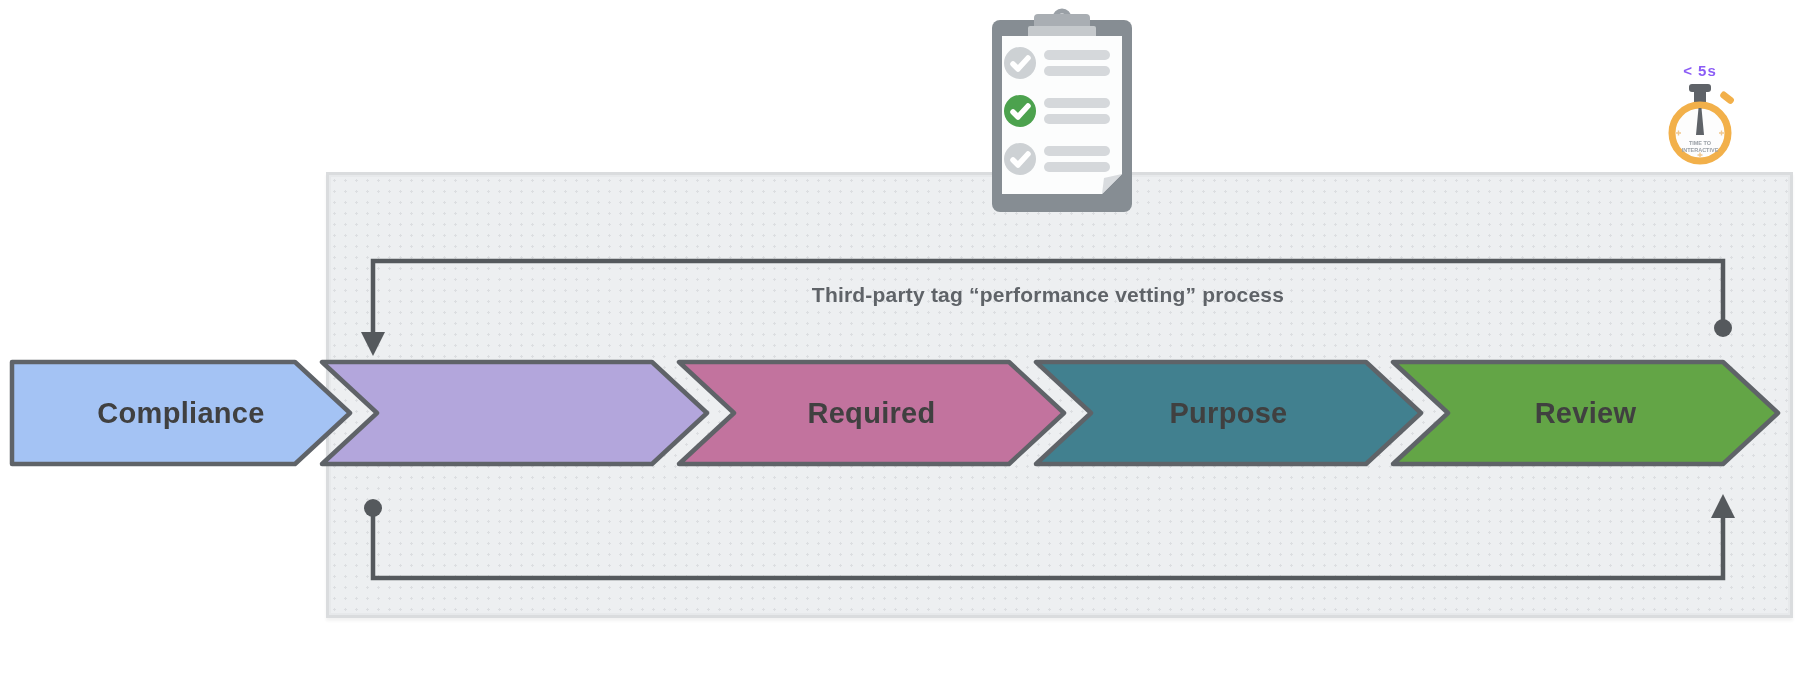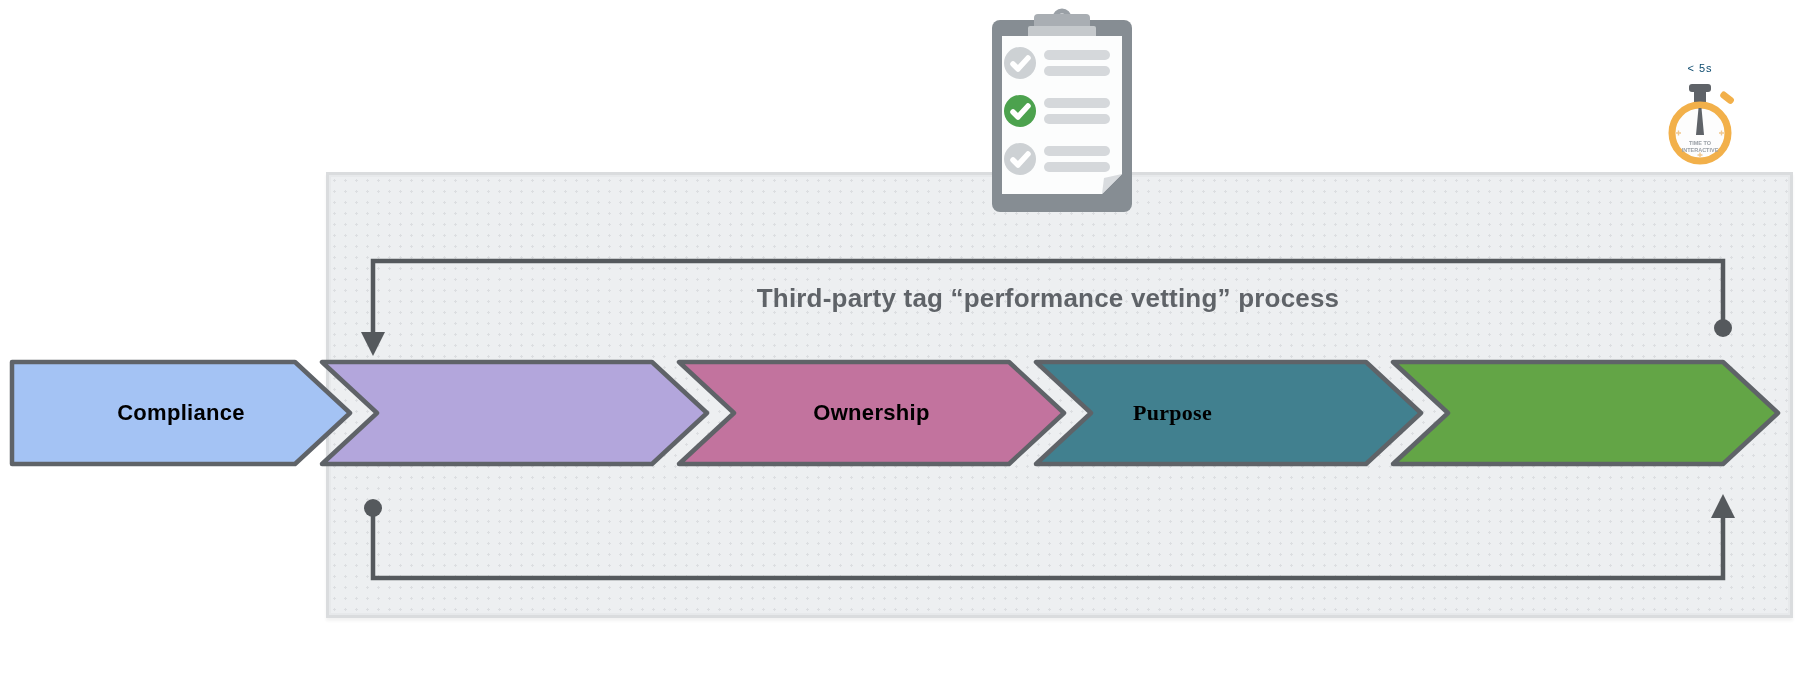--- a/index.html
+++ b/index.html
@@ -15,33 +15,33 @@
     background-size:11px 11px;
     border:3px solid #dadcde;
     box-shadow:inset 0 0 0 2px #e7e9eb,0 3px 3px rgba(0,0,0,0.05);
   }
   .perf-budget{
     position:absolute;right:85px;top:188px;
     font-size:27px;font-weight:bold;color:#F1A83E;letter-spacing:.2px;
   }
   .process-title{
     position:absolute;left:373px;top:283px;width:1350px;text-align:center;
-    font-size:26px;font-weight:bold;color:#5F6368;letter-spacing:.2px;
+    font-size:21px;font-weight:bold;color:#5F6368;letter-spacing:.2px;
   }
   .flow-svg{position:absolute;left:0;top:0;width:1810px;height:690px;}
   .step-label{
     position:absolute;top:362px;height:102px;display:flex;
     align-items:center;justify-content:center;
-    font-size:22px;font-weight:bold;color:#000000;letter-spacing:.3px;text-align:center;
+    font-size:29px;font-weight:bold;color:#404040;letter-spacing:.3px;text-align:center;
   }
   .clipboard{position:absolute;left:990px;top:6px;width:145px;height:210px;}
   .stopwatch{position:absolute;left:1650px;top:84px;width:100px;height:95px;}
   .stopwatch-label{
     position:absolute;left:1650px;top:62px;width:100px;text-align:center;
-    font-size:11px;font-weight:normal;color:#0c4a6e;letter-spacing:1px;
+    font-size:15px;font-weight:bold;color:#8b5cf6;letter-spacing:1px;
   }
 </style>
 </head>
 <body>
 
 <div class="stage">
 
   <div class="panel"></div>
 
 
@@ -58,22 +58,23 @@
     <polyline points="1723,328 1723,261 373,261 373,336" fill="none" stroke-width="4.5" stroke="#55595D"></polyline>
     <circle cx="1723" cy="328" r="9" fill="#55595D"></circle>
     <polygon points="361,332 385,332 373,356" fill="#55595D"></polygon>
 
     <polyline points="373,508 373,578 1723,578 1723,514" fill="none" stroke-width="4.5" stroke="#55595D"></polyline>
     <circle cx="373" cy="508" r="9" fill="#55595D"></circle>
     <polygon points="1711,518 1735,518 1723,494" fill="#55595D"></polygon>
   </svg>
 
   <div class="step-label" style="left:12px;width:338px;">Compliance</div>
-  <div class="step-label" style="left:679px;width:385px;">Ownership</div>
-  <div class="step-label" style="left:980px;width:385px;font-family:Liberation Serif, serif;">Purpose</div>
+  <div class="step-label" style="left:679px;width:385px;">Required</div>
+  <div class="step-label" style="left:1036px;width:385px;">Purpose</div>
+  <div class="step-label" style="left:1393px;width:385px;">Review</div>
 
   <div class="clipboard">
     <svg width="145" height="210" viewBox="0 0 145 210" xmlns="http://www.w3.org/2000/svg">
       <circle cx="72" cy="12" r="7" fill="none" stroke="#9aa0a6" stroke-width="5"></circle>
       <rect x="2" y="14" width="140" height="192" rx="8" fill="#868d93"></rect>
       <rect x="44" y="8" width="56" height="20" rx="4" fill="#a9aeb3"></rect>
       <rect x="38" y="20" width="68" height="12" rx="2" fill="#c5c9cc"></rect>
       <polygon points="12,30 132,30 132,168 112,188 12,188" fill="#fcfdfd"></polygon>
       <polygon points="112,188 132,168 114,172" fill="#d9dcdf"></polygon>
 

